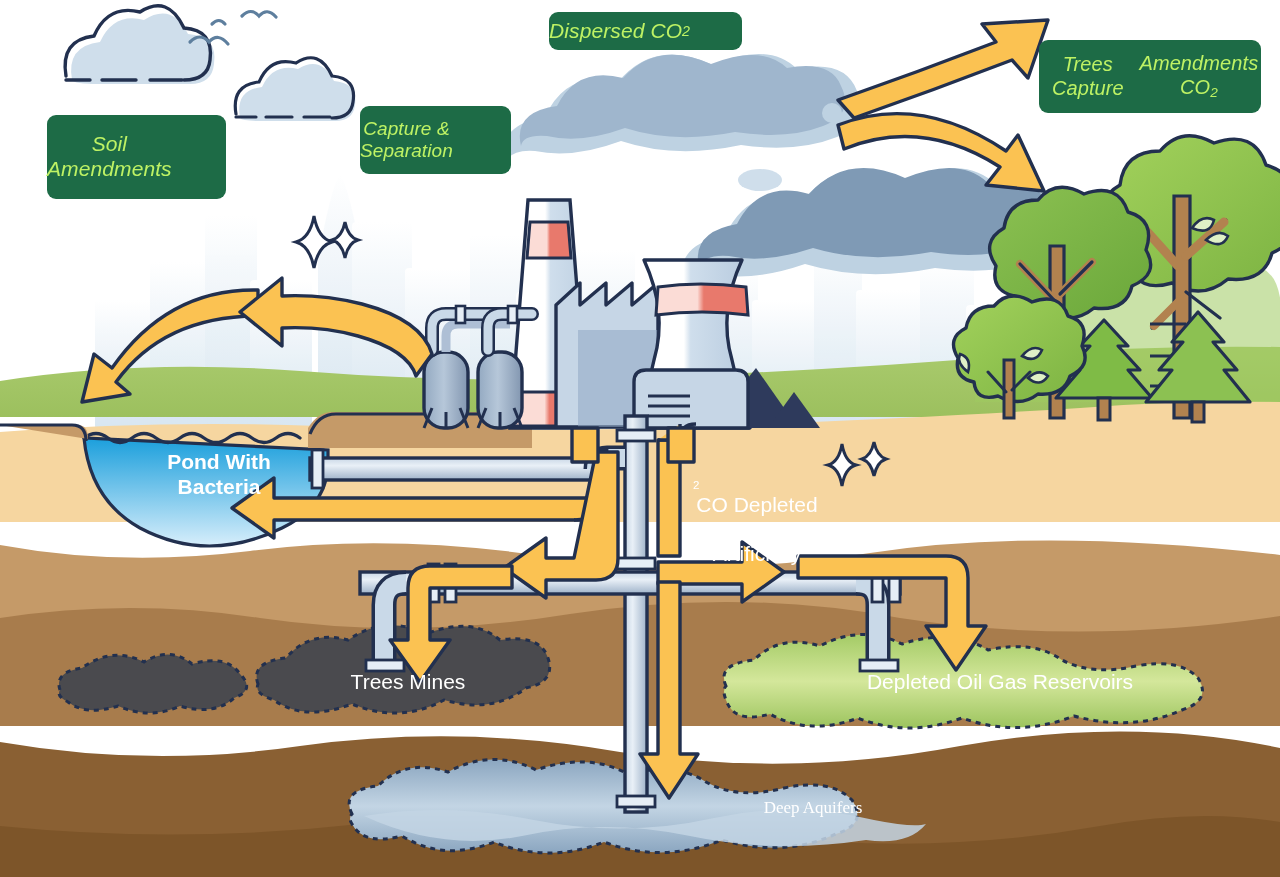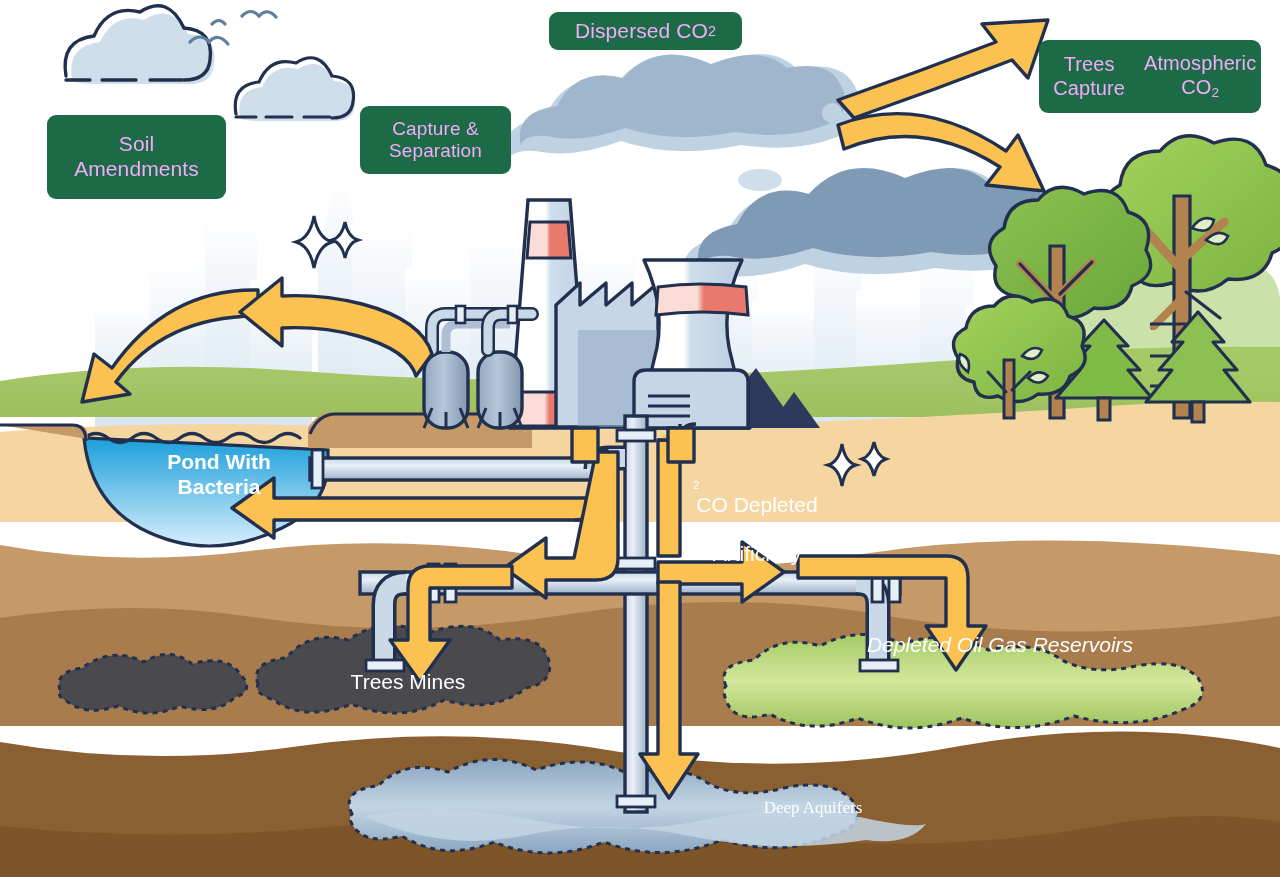--- a/index.html
+++ b/index.html
@@ -2,31 +2,31 @@
 <html><head>
 <meta charset="utf-8">
 <style>
   html,body{margin:0;padding:0;background:#fff;}
   body{font-family:"Liberation Sans",sans-serif;}
   #stage{position:relative;width:1280px;height:877px;overflow:hidden;background:#ffffff;}
   #scene{position:absolute;inset:0;}
   .badge{
     position:absolute;
     background:#1d6b46;
-    color:#f0abfc;
+    color:#bef264;
     border-radius:9px;
     display:flex;
     align-items:center;
-    justify-content:center;
     text-align:center;
     font-family:"Liberation Sans",sans-serif;
     line-height:1.18;
     letter-spacing:.1px;
     white-space:pre-line;
     z-index:40;
+    font-style:italic;
   }
   .badge sub{font-size:.68em;vertical-align:-.22em;}
   .ovl{
     position:absolute;
     color:#ffffff;
     font-family:"Liberation Sans",sans-serif;
     text-align:center;
     line-height:1.18;
     white-space:pre-line;
     z-index:38;
@@ -386,31 +386,31 @@
 
   <div class="badge" style="left:360px;top:106px;width:151px;height:68px;font-size:19px;">Capture &amp;
 Separation</div>
 
   <div class="badge" style="left:549px;top:12px;width:193px;height:38px;font-size:21px;">
     <span>Dispersed CO</span><sub>2</sub>
   </div>
 
   <div class="badge" style="left:1039px;top:40px;width:222px;height:73px;font-size:20px;flex-direction:row;">
     <span>Trees Capture</span>
-    <span><span>Atmospheric CO</span><sub>2</sub></span>
+    <span><span>Amendments CO</span><sub>2</sub></span>
   </div>
 
   <div class="ovl" style="left:152px;top:450px;width:134px;font-size:21px;font-weight:bold;">Pond With
 Bacteria</div>
 
   <div class="ovl sub2" style="left:686px;top:468px;width:142px;font-size:21px;">
     <span>CO  Depleted</span><br>
     <span>Artificially</span>
     <span class="s2">2</span>
   </div>
 
   <div class="ovl" style="left:345px;top:670px;width:126px;font-size:21px;">Trees Mines</div>
 
-  <div class="ovl" style="left:845px;top:633px;width:310px;font-size:21px;font-style:italic;">Depleted Oil Gas Reservoirs</div>
+  <div class="ovl" style="left:845px;top:670px;width:310px;font-size:21px;">Depleted Oil Gas Reservoirs</div>
 
   <div class="ovl" style="left:731px;top:798px;width:164px;font-size:17px;font-family:Liberation Serif, serif;">Deep Aquifers</div>
 
 </div>
 
 </body></html>

